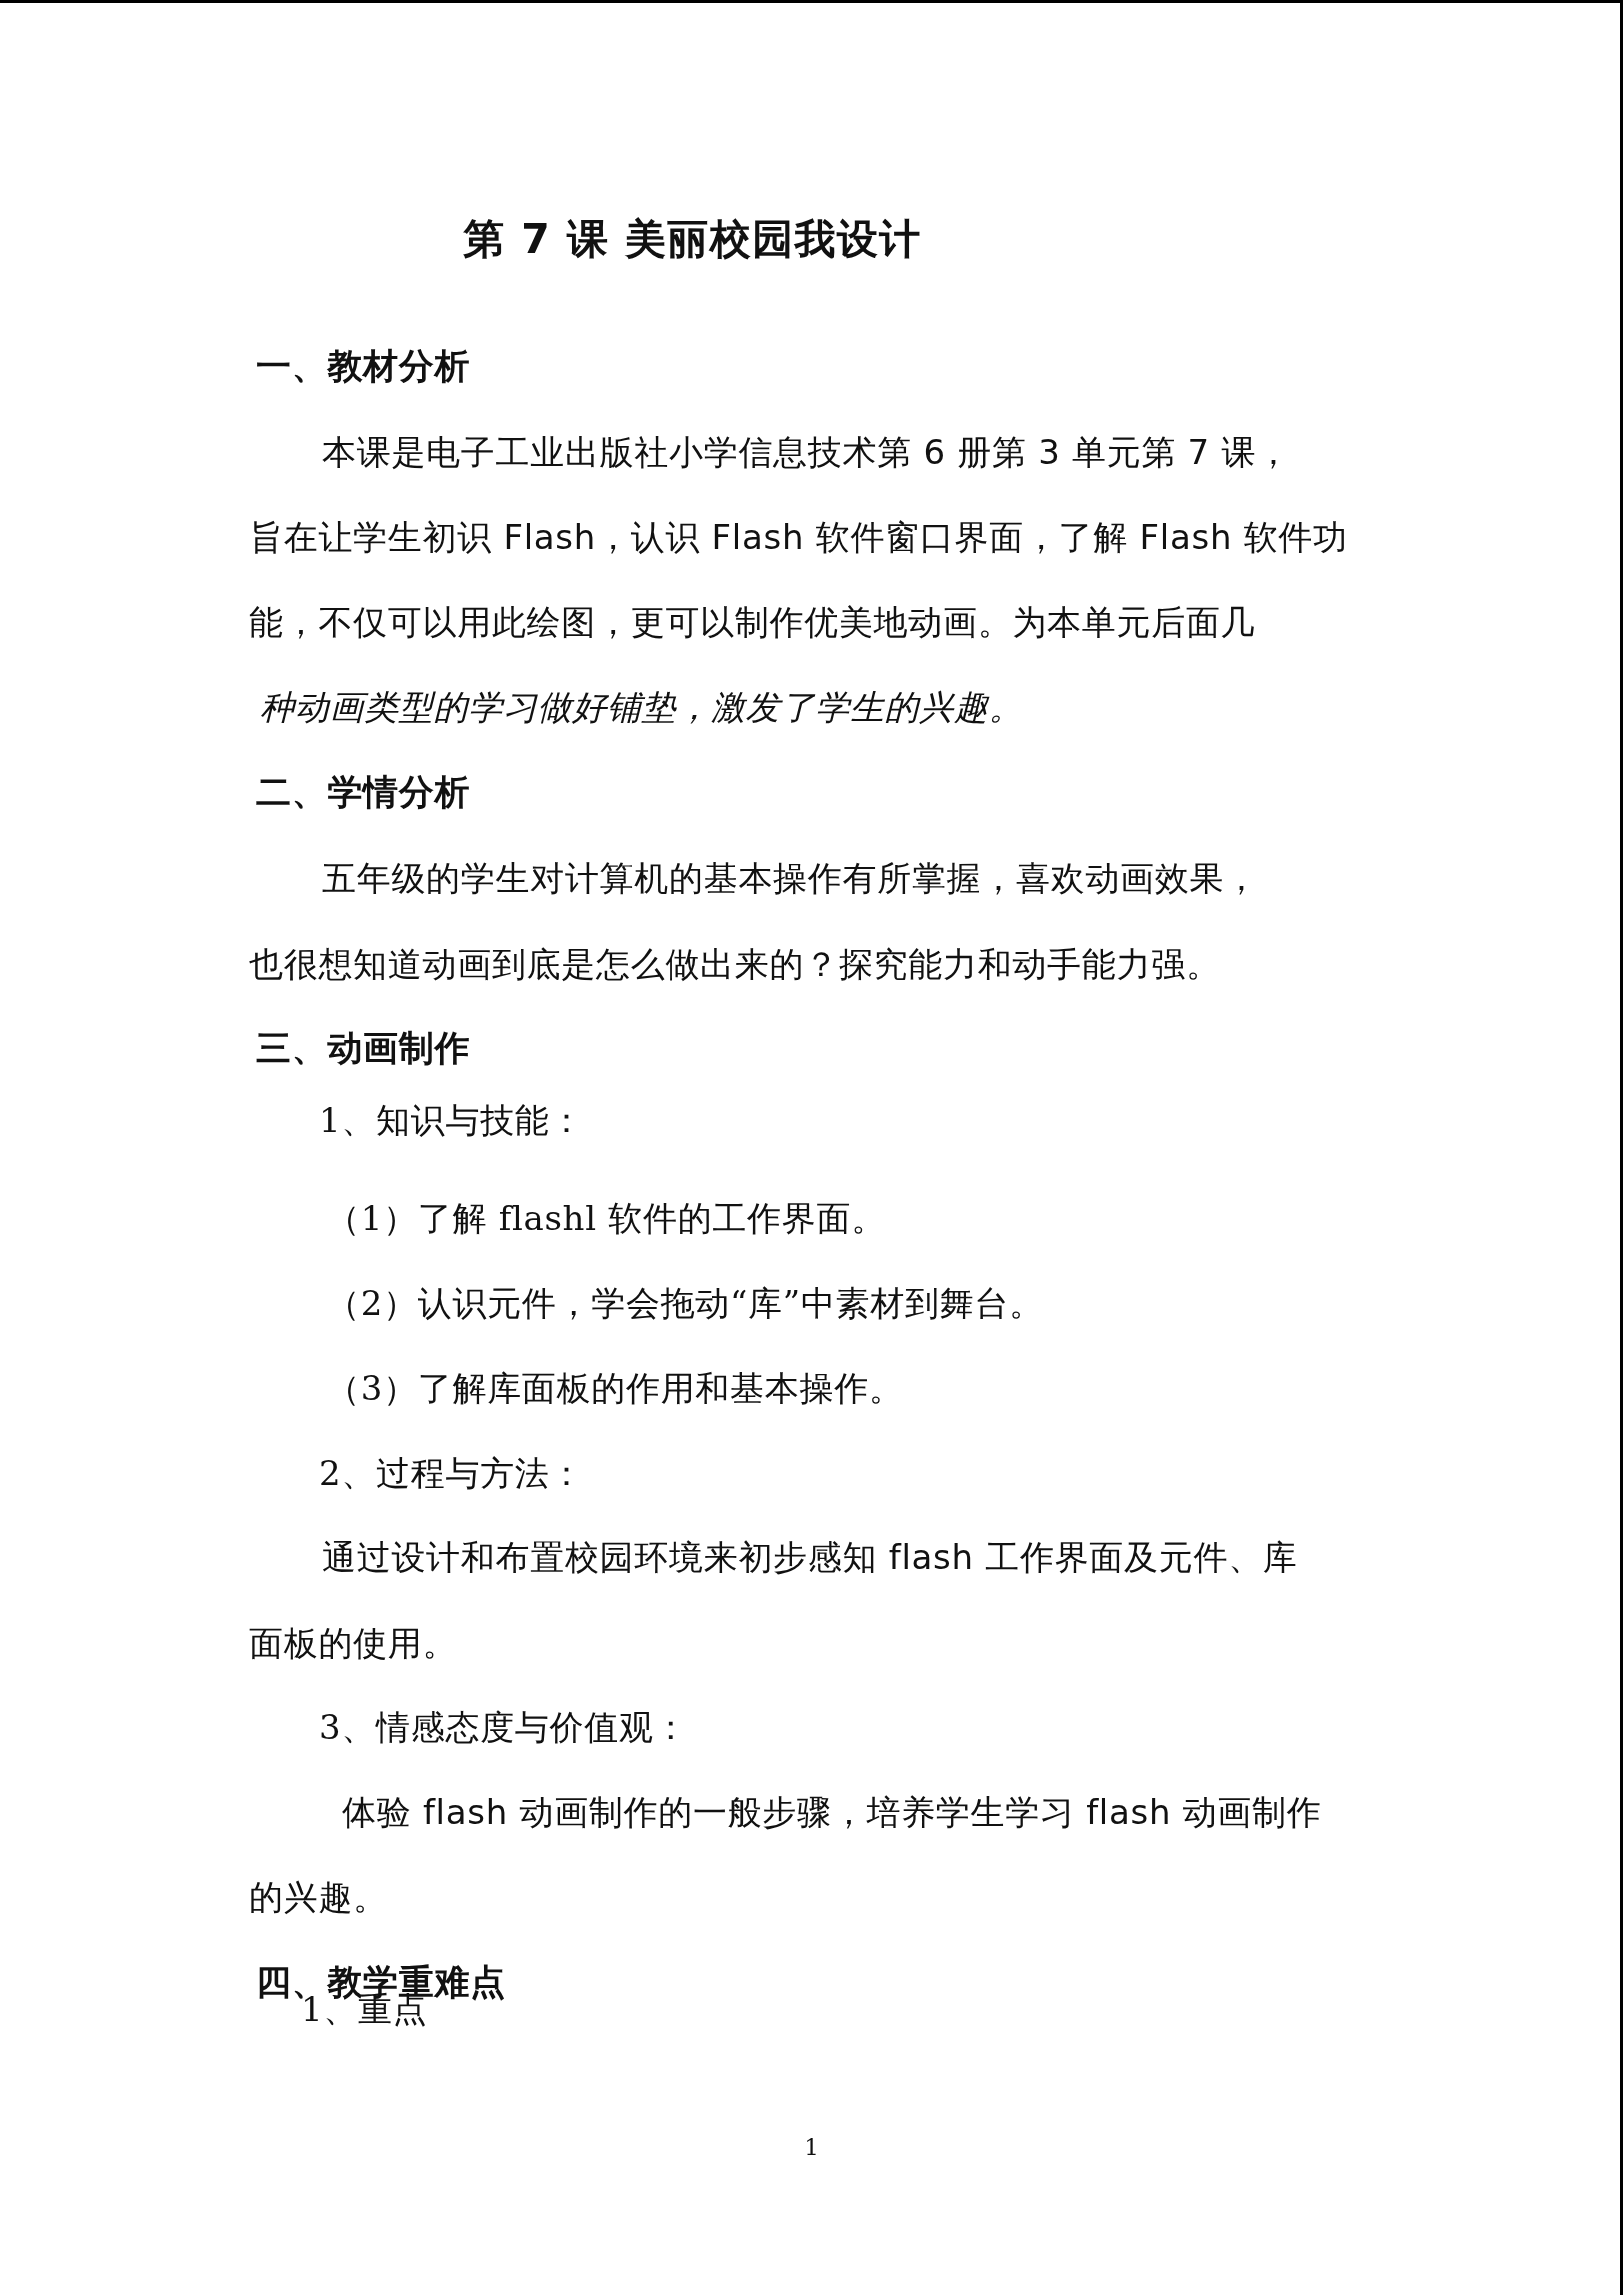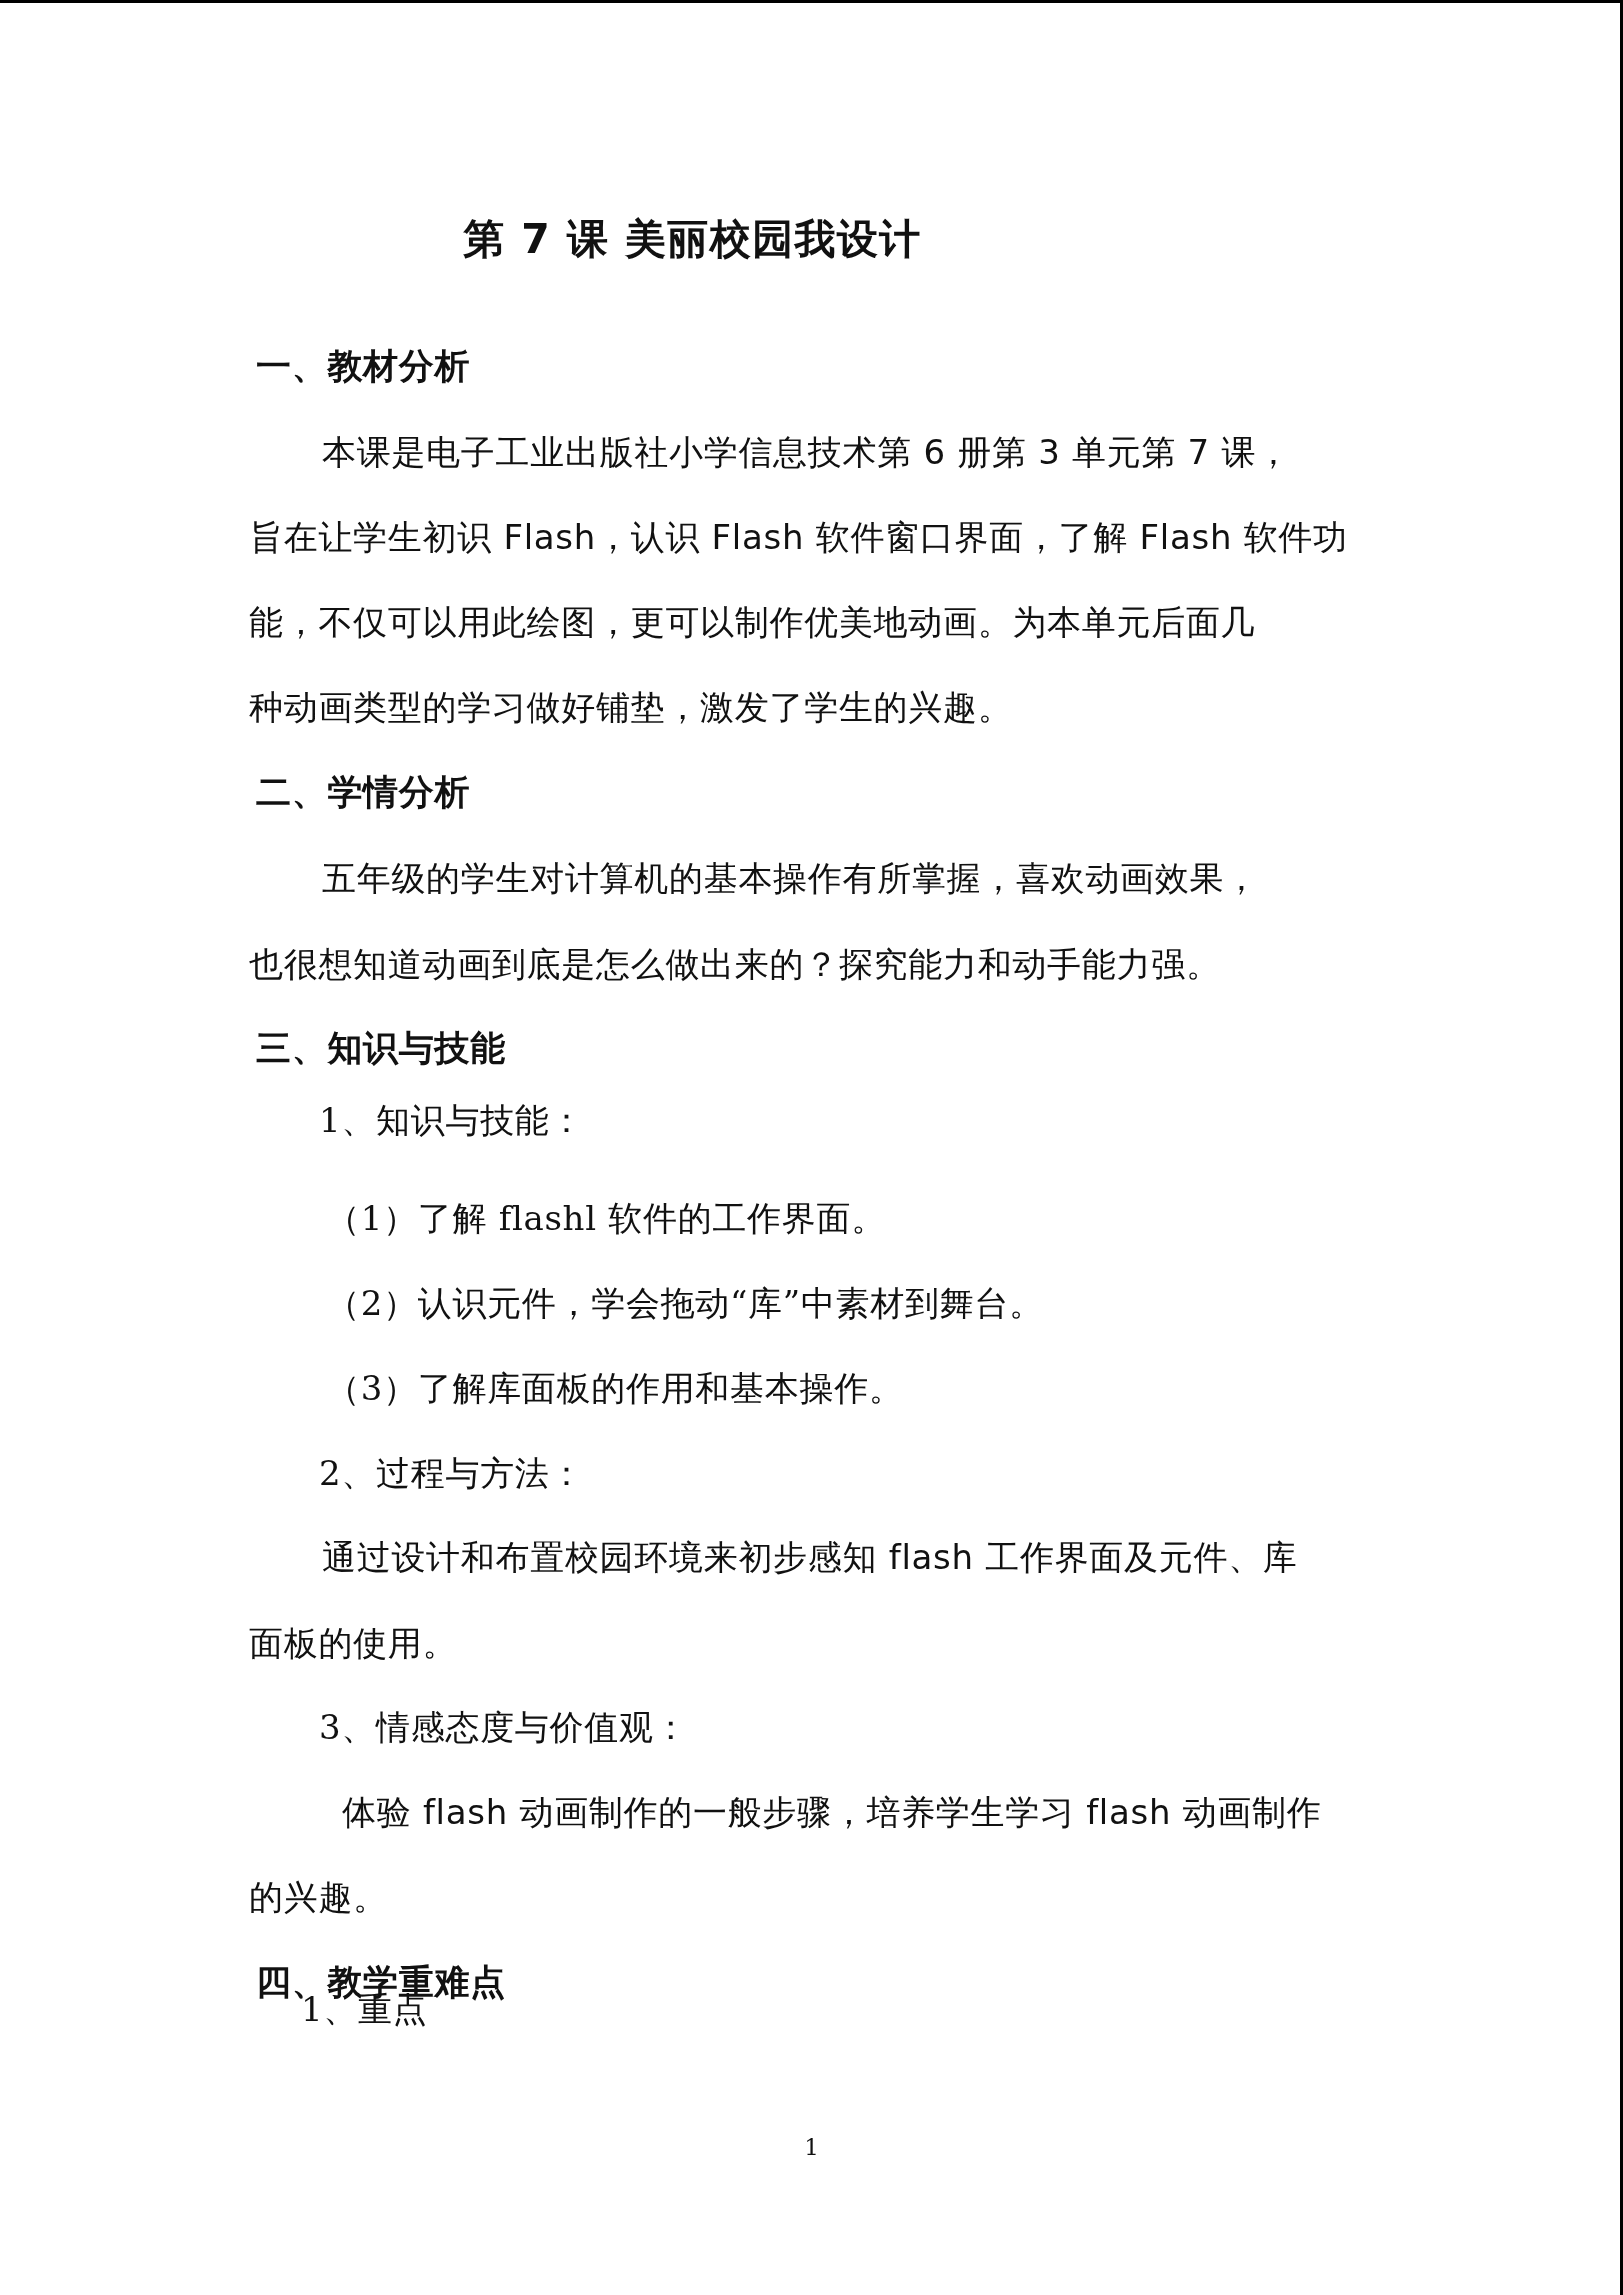--- a/index.html
+++ b/index.html
@@ -33,27 +33,27 @@
 
 <div class="top-border"></div>
 <div class="right-border"></div>
 
 <div class="title">第 7 课  美丽校园我设计</div>
 
 <div class="line heading" style="left:249px; top:344px;">一、教材分析</div>
 <div class="line" style="left:322px; top:430px;">本课是电子工业出版社小学信息技术第 6 册第 3 单元第 7 课，</div>
 <div class="line" style="left:249px; top:515px;">旨在让学生初识 Flash，认识 Flash 软件窗口界面，了解 Flash 软件功</div>
 <div class="line" style="left:249px; top:600px;">能，不仅可以用此绘图，更可以制作优美地动画。为本单元后面几</div>
-<div class="line" style="left:249px; top:685px;">种动画类型的学习做好铺垫，激发了学生的兴趣。</div>
+<div class="line" style="left:260px; top:685px;font-style:italic;">种动画类型的学习做好铺垫，激发了学生的兴趣。</div>
 
 <div class="line heading" style="left:249px; top:770px;">二、学情分析</div>
 <div class="line" style="left:322px; top:856px;">五年级的学生对计算机的基本操作有所掌握，喜欢动画效果，</div>
 <div class="line" style="left:249px; top:942px;">也很想知道动画到底是怎么做出来的？探究能力和动手能力强。</div>
 
-<div class="line heading" style="left:249px; top:1026px;">三、知识与技能</div>
+<div class="line heading" style="left:249px; top:1026px;">三、动画制作</div>
 <div class="line serif" style="left:319px; top:1058px;margin-top:40px;">1、知识与技能：</div>
 <div class="line serif" style="left:326px; top:1196px;">（1）了解 flashl 软件的工作界面。</div>
 <div class="line serif" style="left:326px; top:1281px;text-align:right;">（2）认识元件，学会拖动“库”中素材到舞台。</div>
 <div class="line serif" style="left:326px; top:1366px;">（3）了解库面板的作用和基本操作。</div>
 <div class="line serif" style="left:319px; top:1451px;">2、过程与方法：</div>
 <div class="line" style="left:322px; top:1535px;">通过设计和布置校园环境来初步感知 flash 工作界面及元件、库</div>
 <div class="line" style="left:249px; top:1621px;">面板的使用。</div>
 <div class="line serif" style="left:319px; top:1705px;">3、情感态度与价值观：</div>
 <div class="line" style="left:342px; top:1790px;">体验 flash 动画制作的一般步骤，培养学生学习 flash 动画制作</div>
 <div class="line" style="left:249px; top:1875px;">的兴趣。</div>

